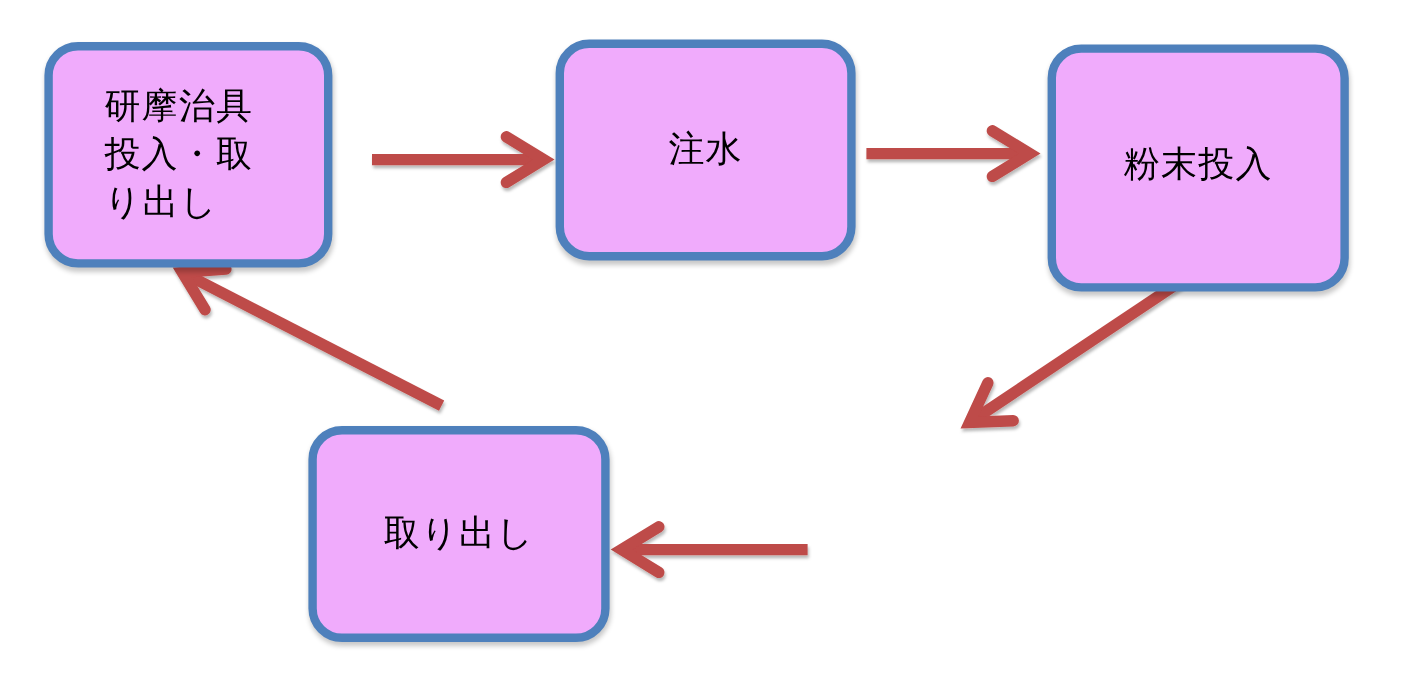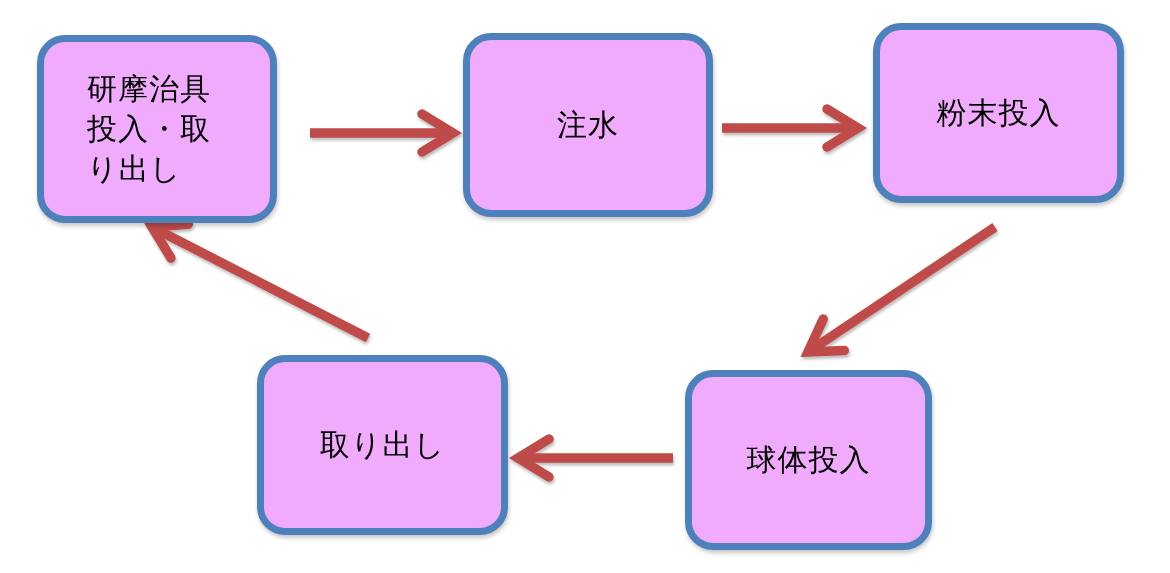--- a/index.html
+++ b/index.html
@@ -44,21 +44,21 @@
     letter-spacing: 1px;
   }
   
   .n0 .label {
     width: 140px;
     text-align: left;
     word-break: break-all;
   }
   .n0 { left: 37px;  top: 35px;  width: 240px; height: 188px; }
   .n1 { left: 463px; top: 33px;  width: 250px; height: 184px; }
-  .n2 { left: 873px; top: 23px;  width: 251px; height: 180px; }
+  .n2 { left: 873px; top: 37px;  width: 251px; height: 206px; font-family: Liberation Mono, monospace; }
   .n3 { left: 685px; top: 370px; width: 247px; height: 180px; }
   .n4 { left: 257px; top: 355px; width: 251px; height: 180px; }
 </style>
 </head>
 <body>
 
 <div class="canvas">
 
   <svg class="arrow-layer" id="arrowLayer" viewBox="0 0 1170 573" xmlns="http://www.w3.org/2000/svg">
       <defs>
@@ -93,21 +93,18 @@
   </div>
 
   <div class="node n1">
     <span class="label">注水</span>
   </div>
 
   <div class="node n2">
     <span class="label">粉末投入</span>
   </div>
 
-  <div class="node n3">
-    <span class="label">球体投入</span>
-  </div>
 
   <div class="node n4">
     <span class="label">取り出し</span>
   </div>
 
 </div>
 
 </body></html>

